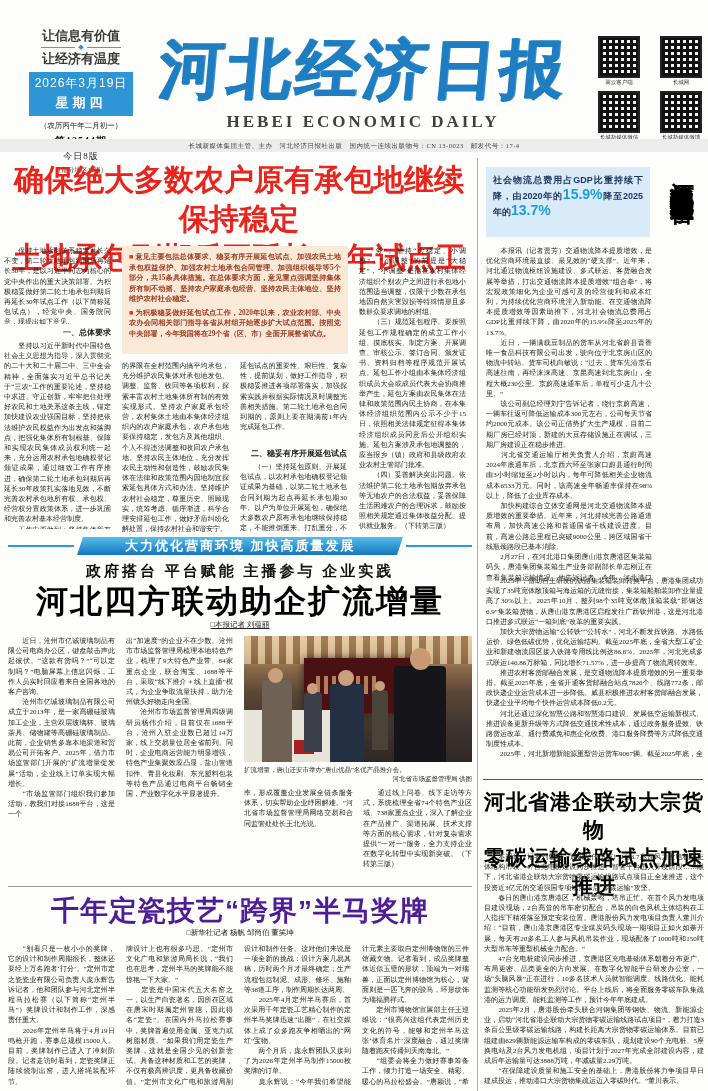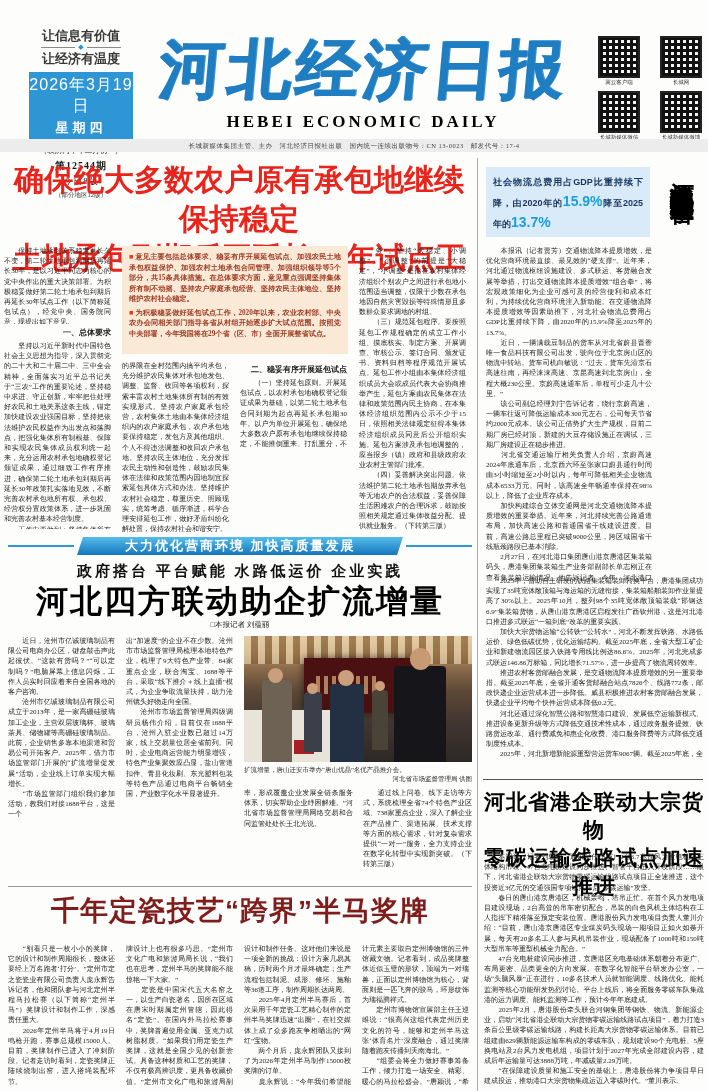--- a/index.html
+++ b/index.html
@@ -5,31 +5,31 @@
   html,body{margin:0;padding:0;background:#fff;}
   .page{position:relative;width:708px;height:1091px;background:#fdfdfb;overflow:hidden;
         font-family:"Liberation Serif","DejaVu Serif",serif;color:#1a1a1a;}
   
   .mh-left{position:absolute;left:22px;top:28px;width:118px;text-align:center;}
   .slogan{font-family:"Liberation Sans","DejaVu Sans",sans-serif;font-weight:bold;font-size:13px;color:#3a3a3a;line-height:15px;}
   .slg-div{color:#2b93d1;font-size:7px;line-height:6px;margin:1px 0;}
   .slg-div .bar{display:inline-block;width:34px;height:1px;background:#8a8a8a;vertical-align:middle;margin:0 3px;}
   .datebox{margin:6px auto 0;width:104px;background:#2e96d5;color:#fff;padding:3px 0 4px;
            font-family:"Liberation Sans",sans-serif;}
-  .datebox .d1{font-size:16px;letter-spacing:1px;}
+  .datebox .d1{font-size:12px;letter-spacing:1px;}
   .datebox .d2{font-size:13px;font-weight:bold;letter-spacing:4px;margin-top:2px;}
   .lunar{font-size:7.5px;margin-top:5px;color:#222;}
   .issue{font-size:10px;font-weight:bold;margin-top:3px;letter-spacing:1px;}
   .pages{font-size:9px;margin-top:2px;letter-spacing:1px;}
   .note{font-size:6.5px;margin-top:3px;color:#333;}
   .title-cn{position:absolute;left:148px;top:26px;width:430px;text-align:center;
             font-size:64px;font-weight:900;color:#1f7dc2;letter-spacing:4px;line-height:88px;
             transform:skewX(-5deg);text-shadow:1px 1px 0 #1f7dc2,2px 0 0 #3b93d2;}
   .title-en{position:absolute;left:148px;top:112px;width:430px;text-align:center;
-            font-family:"Liberation Serif",serif;font-weight:bold;font-size:17px;color:#000000;letter-spacing:3px;}
+            font-family:"Liberation Serif",serif;font-weight:bold;font-size:17px;color:#404040;letter-spacing:3px;}
   .mh-qr{position:absolute;left:594px;top:36px;width:112px;display:flex;flex-wrap:wrap;justify-content:space-between;}
   .qr-item{width:50px;text-align:center;margin-bottom:5px;}
   .qr{width:38px;height:38px;margin:0 auto;border:2px solid #222;
       background:
        repeating-linear-gradient(0deg,#111 0 3px,transparent 3px 6px),
        repeating-linear-gradient(90deg,#111 0 3px,#f4f4f4 3px 6px);}
   .qr-label{font-size:5.5px;margin-top:1px;color:#333;letter-spacing:0;}
   .pub-strip{position:absolute;left:0;top:139px;width:708px;height:13px;background:#ececec;
              font-size:6.5px;color:#444;text-align:center;line-height:13px;letter-spacing:0.5px;}
   
@@ -48,21 +48,21 @@
   .lead-mid-cols .lead-c{height:172px;}
   
   .banner-row{position:absolute;left:8px;top:537px;width:464px;height:18px;display:flex;align-items:center;}
   .banner-line{flex:1;height:2px;background:#2b9ad6;}
   .banner{width:320px;height:18px;margin:0 6px;transform:skewX(-18deg);
           background:linear-gradient(180deg,#55bdea,#1576be);display:flex;align-items:center;justify-content:center;}
   .banner span{transform:skewX(18deg);color:#fff;font-family:"Liberation Sans",sans-serif;font-weight:bold;font-size:13px;letter-spacing:2px;}
   .kicker{position:absolute;left:8px;top:562px;width:464px;text-align:center;font-weight:bold;font-size:15px;letter-spacing:3px;color:#111;}
   .mid-hl{position:absolute;left:8px;top:580px;width:464px;text-align:center;color:#000;
           font-family:"Liberation Sans",sans-serif;font-weight:900;font-size:32px;letter-spacing:2px;}
-  .mid-byline{position:absolute;left:8px;top:620px;width:464px;text-align:center;font-size:7.5px;color:#222;}
+  .mid-byline{position:absolute;left:8px;top:620px;width:464px;text-align:center;font-size:7.5px;color:#222;text-decoration:underline;}
   .mid-body{position:absolute;left:8px;top:636px;width:464px;height:246px;display:flex;gap:11px;}
   .mid-c{width:107px;height:246px;}
   .mid-right{width:228px;}
   .photo{position:relative;width:228px;height:126px;overflow:hidden;
          background:linear-gradient(180deg,#caa878 0%,#b6905e 14%,#8a6a4a 26%,#5c4836 44%,#403530 70%,#2e2824 100%);}
   .photo .ceiling{position:absolute;left:0;top:0;width:100%;height:28px;
          background:repeating-linear-gradient(90deg,rgba(255,240,210,.5) 0 7px,rgba(120,85,50,.5) 7px 14px);}
   .photo .backdrop{position:absolute;left:60px;top:22px;width:110px;height:55px;background:#4a1012;
          box-shadow:0 0 8px rgba(0,0,0,.6);}
   .photo .backdrop:after{content:"";position:absolute;left:12px;top:18px;width:60px;height:18px;
@@ -71,30 +71,30 @@
   .head{position:absolute;border-radius:50%;background:#caa07c;}
   .table{position:absolute;left:-6px;bottom:0;width:95px;height:52px;background:#e9e4da;border-radius:3px;}
   .table .box1{position:absolute;left:28px;top:26px;width:26px;height:18px;background:#b8262a;}
   .table .box2{position:absolute;left:56px;top:30px;width:20px;height:14px;background:#a42024;}
   .caption{font-size:6.5px;line-height:9px;color:#222;margin-top:3px;text-align:left;}
   .credit{font-size:6.5px;color:#222;text-align:right;margin-top:1px;}
   .mid-right-cols{display:flex;gap:10px;margin-top:4px;}
   .mid-right-cols .mrc{width:109px;height:86px;}
   
   .hdiv{position:absolute;left:8px;top:886px;width:464px;height:1px;background:#999;}
-  .bot-hl{position:absolute;left:8px;top:892px;width:464px;text-align:center;color:#7f1d1d;
+  .bot-hl{position:absolute;left:8px;top:892px;width:464px;text-align:center;color:#4c1d95;
           font-family:"Liberation Sans",sans-serif;font-weight:900;font-size:28px;letter-spacing:1px;}
   .bot-byline{position:absolute;left:8px;top:928px;width:464px;text-align:center;font-size:7.5px;}
   .bot-body{position:absolute;left:8px;top:944px;width:464px;height:142px;display:flex;gap:11px;}
   .bot-c{width:107px;height:142px;}
   
   .vdiv{position:absolute;left:477px;top:158px;width:1px;height:933px;background:#aaa;}
   .gdp-box{position:absolute;left:486px;top:167px;width:164px;height:70px;background:#d9eaf8;
            padding:6px 7px;box-sizing:border-box;font-family:"Liberation Sans",sans-serif;
-           font-weight:bold;color:#17355e;font-size:9px;line-height:19px;text-align:justify;}
+           font-weight:bold;color:#17355e;font-size:9px;line-height:14px;text-align:justify;}
   .gdp-box .pct{color:#19a0dc;font-size:14px;}
   .vhead{position:absolute;left:658px;top:164px;width:48px;height:424px;
          writing-mode:vertical-rl;text-orientation:upright;
          font-weight:900;font-size:24px;line-height:48px;letter-spacing:1px;color:#000;text-align:justify;}
   .r-upper{position:absolute;left:486px;top:246px;width:166px;height:338px;}
   .r-lower{position:absolute;left:486px;top:576px;width:217px;height:184px;}
   .rdiv{position:absolute;left:483px;top:779px;width:220px;height:1px;background:#555;}
   .r2-hl{position:absolute;left:483px;top:788px;width:222px;text-align:center;color:#000;
          font-weight:900;font-size:21px;line-height:28px;letter-spacing:1px;}
   .r2-body{position:absolute;left:484px;top:852px;width:220px;height:234px;}
@@ -156,39 +156,40 @@
     </div>
     <div class="lead-mid">
       <div class="obox">
         <div class="bullet"><span class="sq">■ </span><span>意见主要包括总体要求、稳妥有序开展延包试点、加强农民土地承包权益保护、加强农村土地承包合同管理、加强组织领导等5个部分，共15条具体措施。在总体要求方面，意见重点强调坚持集体所有制不动摇、坚持农户家庭承包经营、坚持农民主体地位、坚持维护农村社会稳定。</span></div>
         <div class="bullet"><span class="sq">■ </span><span>为积极稳妥做好延包试点工作，2020年以来，农业农村部、中央农办会同相关部门指导各省从村组开始逐步扩大试点范围。按照党中央部署，今年我国将在29个省（区、市）全面开展整省试点。</span></div>
       </div>
       <div class="lead-mid-cols">
         <div class="lead-c btxt">的界限在全村范围内搞平均承包，充分维护农民集体对承包地发包、调整、监督、收回等各项权利，探索丰富农村土地集体所有制的有效实现形式。坚持农户家庭承包经营，农村集体土地由本集体经济组织内的农户家庭承包，农户承包地要保持稳定，发包方及其他组织、个人不得违法调整和收回农户承包地。坚持农民主体地位，充分发挥农民主动性和创造性，鼓励农民集体在法律和政策范围内因地制宜探索延包具体方式和办法。坚持维护农村社会稳定，尊重历史、照顾现实，统筹考虑、循序渐进，科学合理安排延包工作，做好矛盾纠纷化解处置，保持农村社会和谐安宁。
 　　各级党委和政府要深刻认识开展</div>
         <div class="lead-c">
+          <div class="btxt" style="height:84px">延包试点的重要性、艰巨性、复杂性，提前谋划，做好工作指导，积极稳妥推进各项部署落实，加强探索实践并根据实际情况及时调整完善相关措施。第二轮土地承包合同到期的，原则上要在期满前1年内完成延包工作。</div>
           <div class="colhead">二、稳妥有序开展延包试点</div>
           <div class="btxt" style="height:72px">　　（一）坚持延包原则。开展延包试点，以农村承包地确权登记颁证成果为基础，以第二轮土地承包合同到期为起点再延长承包期30年。以户为单位开展延包，确保绝大多数农户原有承包地继续保持稳定，不能推倒重来、打乱重分，不得强制收回农民承包地。
 　　（二）依法依规处理“严家难”小调</div>
         </div>
       </div>
     </div>
     <div class="lead-c btxt">　　务”。坚持“大稳定、小调整”，“小调整”的前提是“大稳定”，“小调整”是指在农村集体经济组织个别农户之间进行承包地小范围适当调整，仅限于少数在承包地因自然灾害毁损等特殊情形且多数群众要求调地的村组。
 　　（三）规范延包程序。要按照延包工作规程确定的成立工作小组、摸底核实、制定方案、开展调查、审核公示、签订合同、颁发证书、资料归档等程序规范开展试点。延包工作小组由本集体经济组织成员大会或成员代表大会协商推举产生，延包方案由农民集体在法律和政策范围内民主协商，在本集体经济组织范围内公示不少于15日，依照相关法律规定征得本集体经济组织成员同意后公开组织实施。延包方案涉及承包地调整的，应当报乡（镇）政府和县级政府农业农村主管部门批准。
 　　（四）妥善解决突出问题。依法维护第二轮土地承包期放弃承包等无地农户的合法权益，妥善保障生活困难农户的合理诉求，鼓励按照相关规定通过集体收益分配、提供就业服务。（下转第三版）</div>
   </div>
 
   <div class="banner-row">
     <div class="banner-line"></div>
     <div class="banner">
         <span>大力优化营商环境  加快高质量发展</span>
       </div>
     <div class="banner-line"></div>
   </div>
-  <div class="kicker">政府搭台  平台赋能  水路低运价  企业实践</div>
+  <div class="kicker">政府搭台  平台赋能  主播参与  企业实践</div>
   <div class="mid-hl">河北四方联动助企扩流增量</div>
   <div class="mid-byline">□本报记者  刘蕴丽</div>
 
   <div class="mid-body">
     <div class="mid-c btxt">　　近日，沧州市亿诚玻璃制品有限公司电商办公区，键盘敲击声此起彼伏。“这款有货吗？”“可以定制吗？”电脑屏幕上信息闪烁，工作人员实时回应着来自全国各地的客户咨询。
 　　沧州市亿诚玻璃制品有限公司成立于2013年，是一家高硼硅玻璃加工企业，主营双层玻璃杯、玻璃茶具、储物罐等高硼硅玻璃制品。此前，企业销售多靠本地渠道和贸易公司开拓客户。2025年，借力市场监管部门开展的“扩流增量促发展”活动，企业线上订单实现大幅增长。
 　　“市场监管部门组织我们参加活动，教我们对接1688平台，这是一个</div>
     <div class="mid-c btxt">出“加速度”的企业不在少数。沧州市市场监督管理局梳理本地特色产业，梳理了9大特色产业带、84家重点企业，联合淘宝、1688等平台，采取“线下推介＋线上直播”模式，为企业争取流量扶持，助力沧州镜头好物走向全国。
 　　沧州市市场监督管理局四级调研员杨伟介绍，目前仅在1688平台，沧州入驻企业数已超过14万家，线上交易量位居全省前列。同时，企业电商运营能力明显增强，特色产业集聚效应凸显，盐山管道扣件、青县化妆刷、东光塑料包装等特色产品通过电商平台畅销全国，产业数字化水平显著提升。</div>
     <div class="mid-right">
@@ -214,20 +215,21 @@
       <div class="credit">河北省市场监督管理局  供图</div>
       <div class="mid-right-cols">
         <div class="mrc btxt">率，形成覆盖企业发展全链条服务体系，切实帮助企业纾困解难。”河北省市场监督管理局网络交易和合同监管处处长王北光说。</div>
         <div class="mrc btxt">　　通过线上问卷、线下走访等方式，系统梳理全省74个特色产业区域、738家重点企业，深入了解企业在产品推广、渠道拓展、技术支撑等方面的核心需求，针对复杂需求提供“一对一”服务，全力支持企业在数字化转型中实现新突破。（下转第三版）</div>
       </div>
     </div>
   </div>
 
   <div class="hdiv"></div>
   <div class="bot-hl">千年定瓷技艺“跨界”半马奖牌</div>
+  <div class="bot-byline">□新华社记者  杨帆  邹尚伯  董笑坤</div>
   <div class="bot-body">
     <div class="bot-c btxt">　　“别看只是一枚小小的奖牌，它的设计和制作周期很长，整体还要经上万名跑者‘打分’。”定州市定之瓷瓷业有限公司负责人庞永辉告诉记者，他和团队参与河北定州半程马拉松赛（以下简称“定州半马”）奖牌设计和制作工作，深感责任重大。
 　　2026年定州半马将于4月19日鸣枪开跑，赛事总规模15000人。目前，奖牌制作已进入了冲刺阶段。记者走访时看到，定瓷奖牌正陆续烧制出窑，进入搭绳装配环节。
 　　定州半马是定州市自2023年开始举办的路跑赛事。“近年来，以马拉松为代表的路跑赛事持续升温，各赛事不仅比拼赛道设计、组织服务，在奖</div>
     <div class="bot-c btxt">牌设计上也有很多巧思。”定州市文化广电和旅游局局长说，“我们也在思考，定州半马的奖牌能不能惊艳一下大家。”
 　　定瓷是中国宋代五大名窑之一，以生产白瓷著名，因所在区域在唐宋时期属定州管辖，因此得名“定瓷”。在国内外马拉松赛事中，奖牌普遍使用金属、亚克力或树脂材质。“如果我们用定瓷生产奖牌，这就是全国少见的创新尝试。具备这种材质和工艺的奖牌，不仅有极高辨识度，更具备收藏价值。”定州市文化广电和旅游局副局长说。
 　　2024年9月，庞永辉和团队第一次接到订单，要完成11000枚奖牌的</div>
     <div class="bot-c btxt">设计和制作任务。这对他们来说是一项全新的挑战：设计方案几易其稿，历时两个月才最终确定；生产流程包括制泥、成形、修坯、施釉等36道工序，制作周期长达两周。
 　　2025年4月定州半马赛后，首次采用千年定瓷工艺精心制作的定州半马奖牌迅速“出圈”，在社交媒体上成了众多跑友争相晒出的“网红”宝物。
 　　两个月后，庞永辉团队又接到了为2026年定州半马制作15000枚奖牌的订单。

